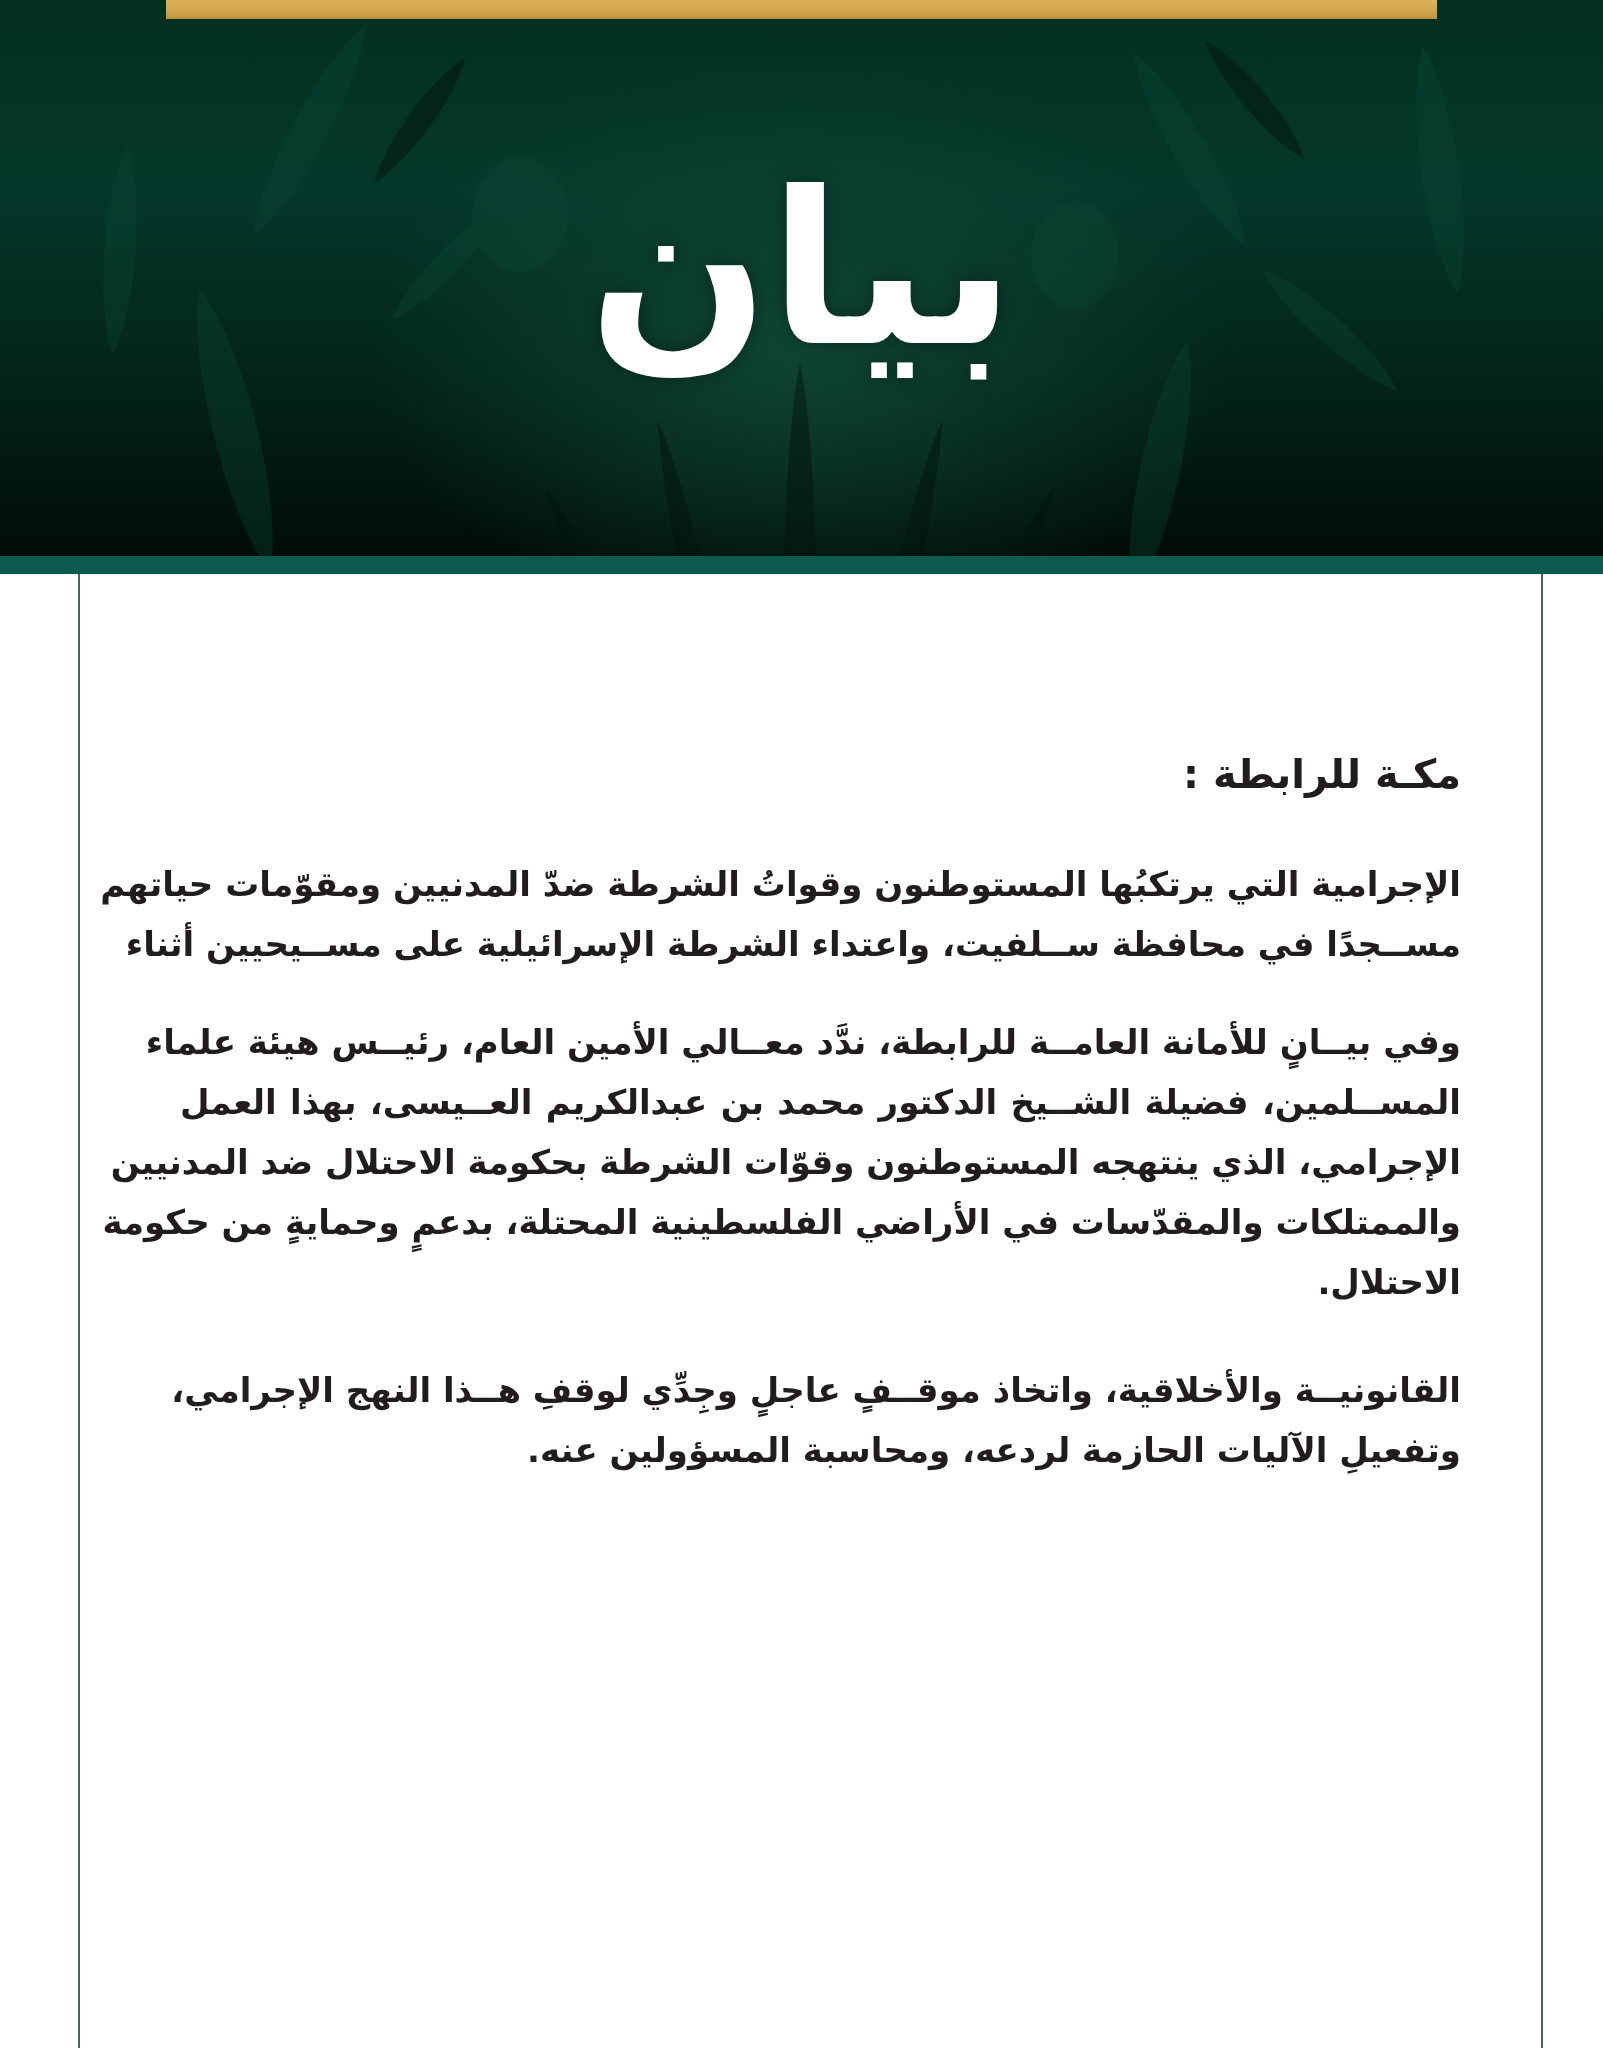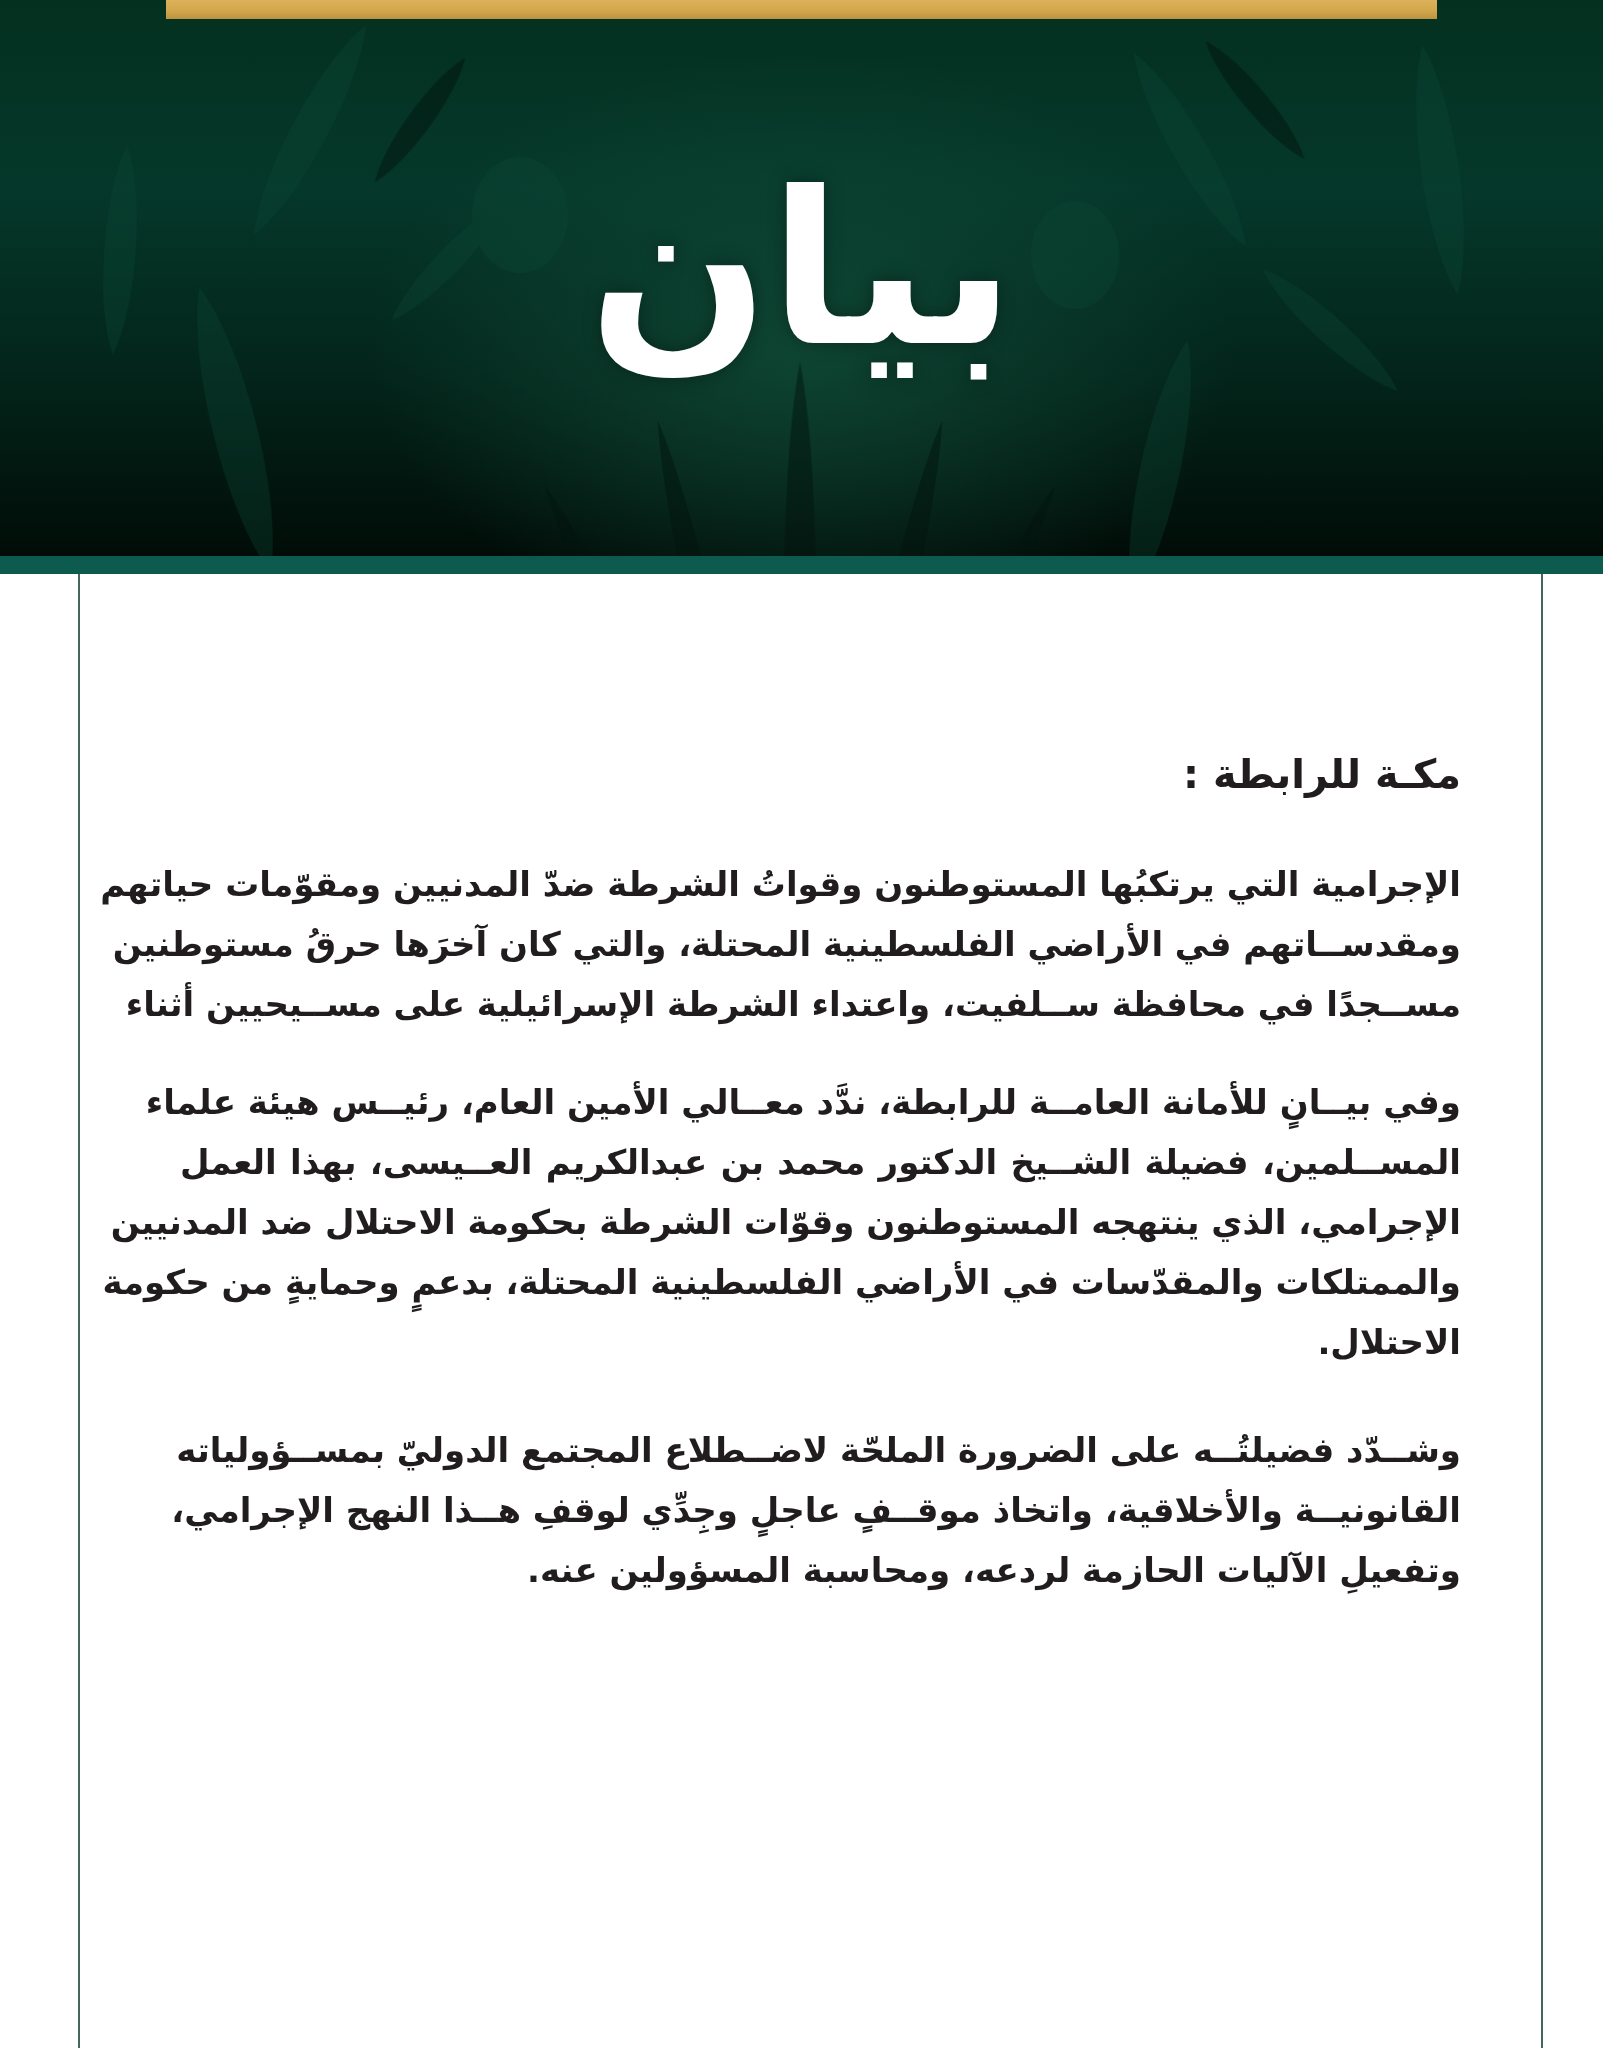--- a/index.html
+++ b/index.html
@@ -93,34 +93,32 @@
 
   <div class="content">
     <div class="frame-line left"></div>
     <div class="frame-line right"></div>
 
     <div class="doc">
       <div class="location-heading">مكـة للرابطة :</div>
 
       <div class="para p1">
         <div class="pline">الإجرامية التي يرتكبُها المستوطنون وقواتُ الشرطة ضدّ المدنيين ومقوّمات حياتهم</div>
-        <div class="pline">ومقدســاتهم في الأراضي الفلسطينية المحتلة، والتي كان آخرَها حرقُ مستوطنين</div>
         <div class="pline">مســجدًا في محافظة ســلفيت، واعتداء الشرطة الإسرائيلية على مســيحيين أثناء</div>
       </div>
 
       <div class="para p2">
         <div class="pline">وفي بيــانٍ للأمانة العامــة للرابطة، ندَّد معــالي الأمين العام، رئيــس هيئة علماء</div>
         <div class="pline">المســلمين، فضيلة الشــيخ الدكتور محمد بن عبدالكريم العــيسى، بهذا العمل</div>
         <div class="pline">الإجرامي، الذي ينتهجه المستوطنون وقوّات الشرطة بحكومة الاحتلال ضد المدنيين</div>
         <div class="pline">والممتلكات والمقدّسات في الأراضي الفلسطينية المحتلة، بدعمٍ وحمايةٍ من حكومة</div>
         <div class="pline last">الاحتلال.</div>
       </div>
 
       <div class="para p3">
-        <div class="pline">وشــدّد فضيلتُــه على الضرورة الملحّة لاضــطلاع المجتمع الدوليّ بمســؤولياته</div>
         <div class="pline">القانونيــة والأخلاقية، واتخاذ موقــفٍ عاجلٍ وجِدِّي لوقفِ هــذا النهج الإجرامي،</div>
         <div class="pline last">وتفعيلِ الآليات الحازمة لردعه، ومحاسبة المسؤولين عنه.</div>
       </div>
     </div>
 
   </div>
 
 </div>
 
 </body></html>

